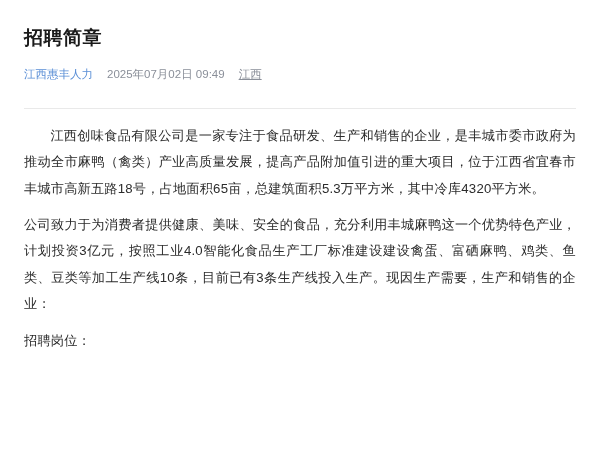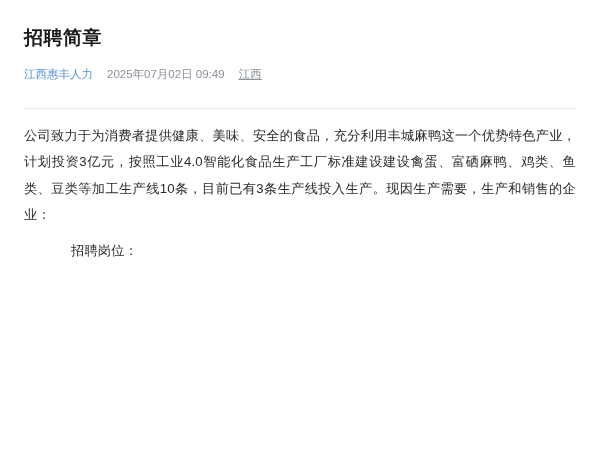--- a/index.html
+++ b/index.html
@@ -60,36 +60,36 @@
     color: #2b2b2b;
     margin: 0 0 10px 0;
     text-align: justify;
     letter-spacing: 0.2px;
   }
   .body-text p.indent {
     text-indent: 2em;
   }
   .body-text p.last {
     margin-bottom: 0;
-    margin-left: 47px;
   }
 </style>
 </head>
 <body>
 
 <div class="page">
 
   <h1 class="article-title">招聘简章</h1>
 
   <div class="meta-row">
     <span class="meta-source">江西惠丰人力</span>
     <span class="meta-date">2025年07月02日 09:49</span>
     <span class="meta-region">江西</span>
   </div>
 
   <div class="divider"></div>
 
   <div class="body-text">
+    <p class="indent">江西创味食品有限公司是一家专注于食品研发、生产和销售的企业，是丰城市委市政府为推动全市麻鸭（禽类）产业高质量发展，提高产品附加值引进的重大项目，位于江西省宜春市丰城市高新五路18号，占地面积65亩，总建筑面积5.3万平方米，其中冷库4320平方米。</p>
     <p>公司致力于为消费者提供健康、美味、安全的食品，充分利用丰城麻鸭这一个优势特色产业，计划投资3亿元，按照工业4.0智能化食品生产工厂标准建设建设禽蛋、富硒麻鸭、鸡类、鱼类、豆类等加工生产线10条，目前已有3条生产线投入生产。现因生产需要，生产和销售的企业：</p>
     <p class="last">招聘岗位：</p>
   </div>
 
 </div>
 
 </body></html>

